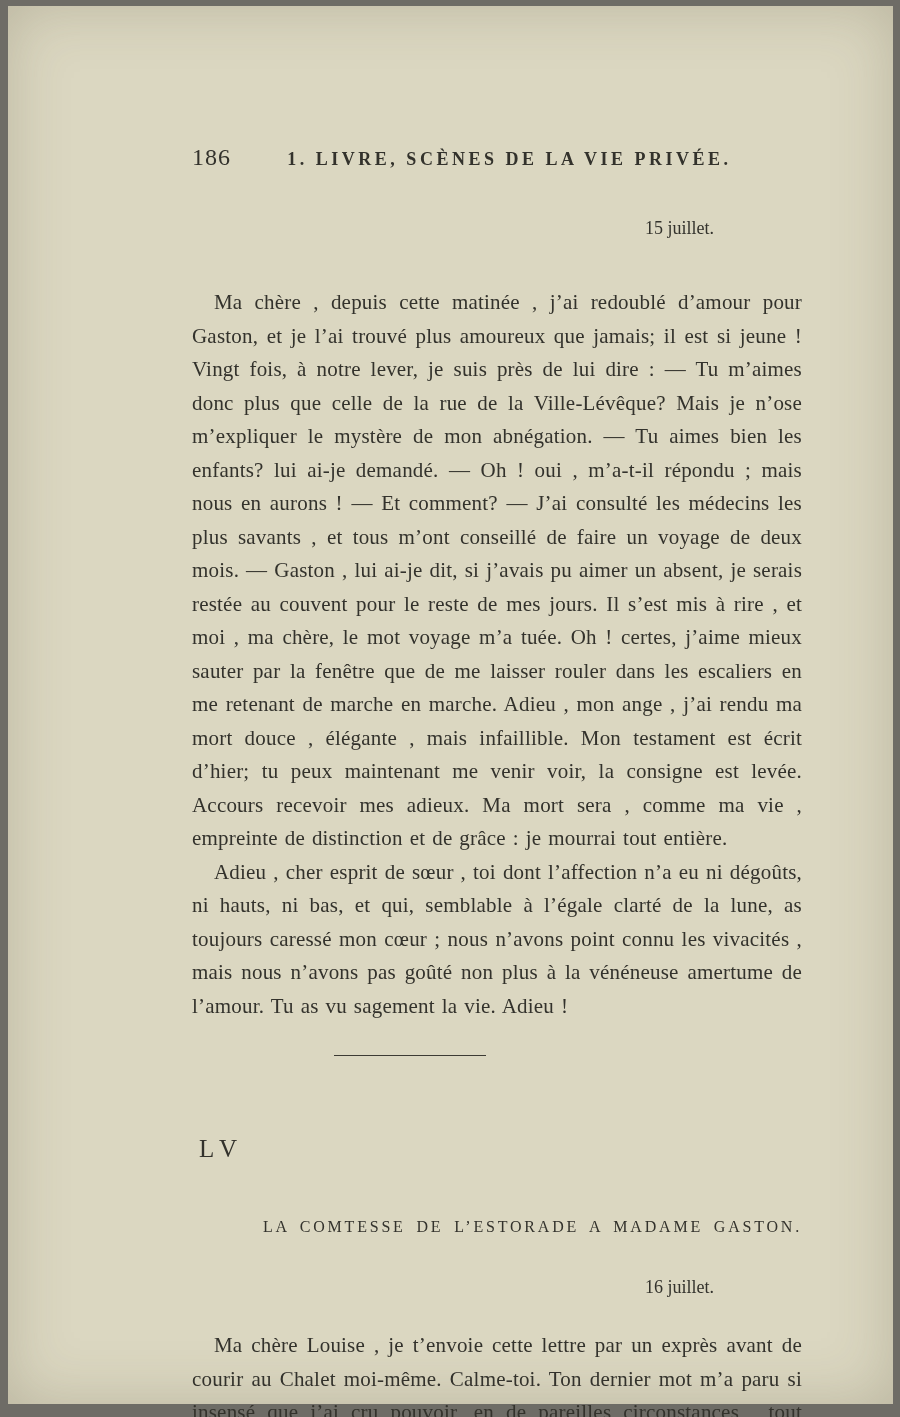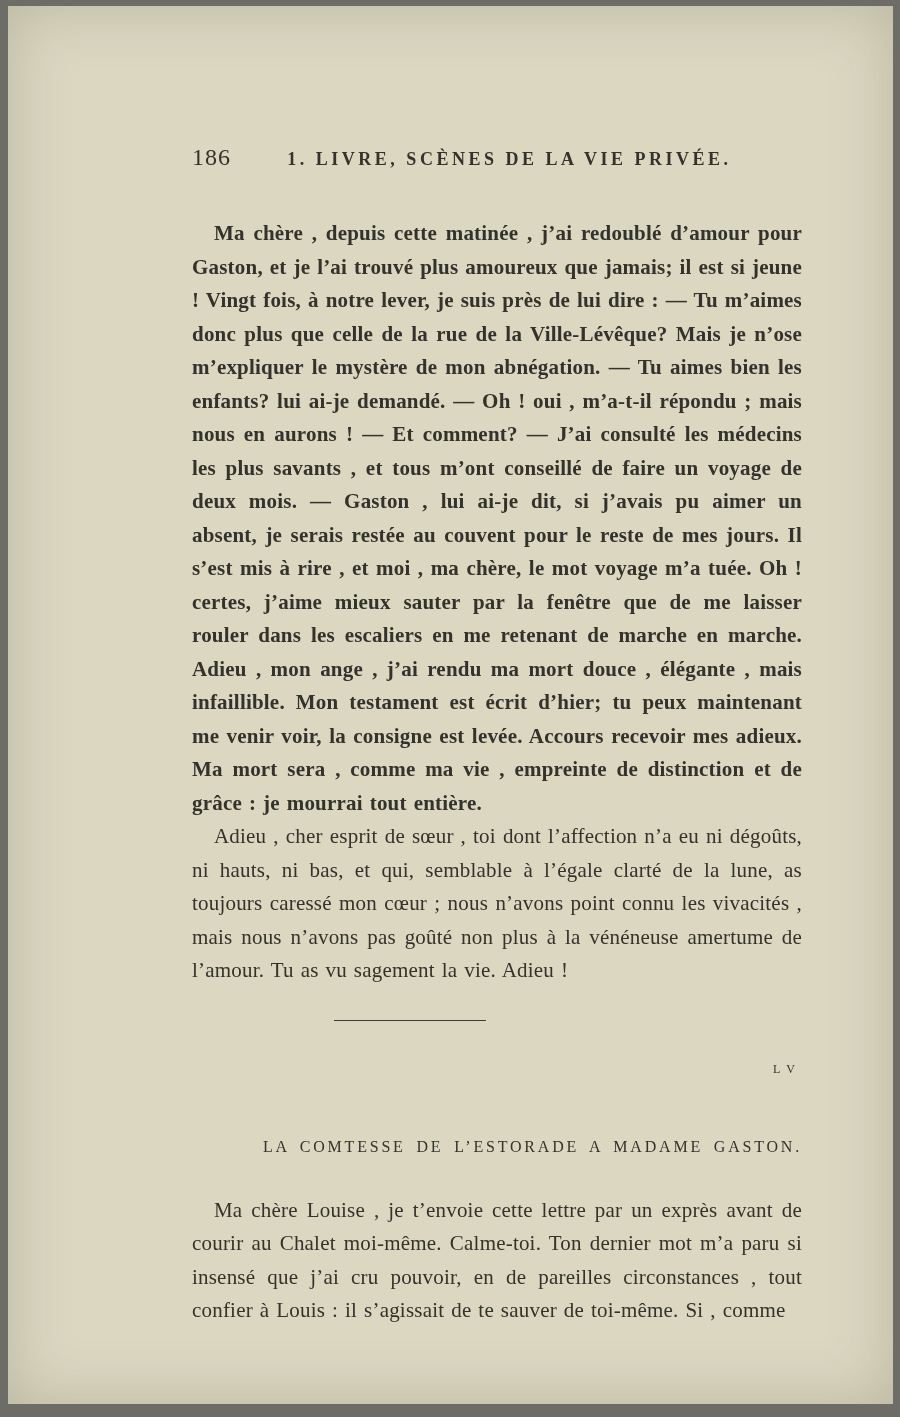--- a/index.html
+++ b/index.html
@@ -53,32 +53,32 @@
     font-size: 18px;
     margin: 45px 88px 0 0;
     line-height: 24px;
   }
   .content p {
     margin: 0;
     text-indent: 22px;
     letter-spacing: 0.2px;
     word-spacing: 1.5px;
   }
-  .content p.first { margin-top: 46px; font-weight: bold; }
+  .content p.first { margin-top: 46px; }
   .section-rule {
     border: none;
     border-top: 1.5px solid #3c3b34;
     width: 152px;
     margin: 32px 0 0 142px;
   }
   .section-number {
-    text-align: right;
-    font-size: 12px;
+    text-align: left;
+    font-size: 25px;
     letter-spacing: 7px;
-    margin-top: 32px;
+    margin-top: 76px;
     padding-left: 7px;
   }
   .section-title {
     text-align: right;
     font-size: 16px;
     letter-spacing: 2.8px;
     word-spacing: 4px;
     margin-top: 44px;
     white-space: nowrap;
   }
@@ -91,29 +91,31 @@
 <div class="scan">
   <div class="paper">
 
     <div class="running-head">
       <span class="pagenum">186</span>
       <span class="head-title">1. LIVRE, SCÈNES DE LA VIE PRIVÉE.</span>
     </div>
 
     <div class="content">
 
+      <div class="dateline">15 juillet.</div>
 
       <p class="first">Ma chère , depuis cette matinée , j’ai redoublé d’amour pour Gaston, et je l’ai trouvé plus amoureux que jamais; il est si jeune ! Vingt fois, à notre lever, je suis près de lui dire : — Tu m’aimes donc plus que celle de la rue de la Ville-Lévêque? Mais je n’ose m’expliquer le mystère de mon abnégation. — Tu aimes bien les enfants? lui ai-je demandé. — Oh ! oui , m’a-t-il répondu ; mais nous en aurons ! — Et comment? — J’ai consulté les médecins les plus savants , et tous m’ont conseillé de faire un voyage de deux mois. — Gaston , lui ai-je dit, si j’avais pu aimer un absent, je serais restée au couvent pour le reste de mes jours. Il s’est mis à rire , et moi , ma chère, le mot voyage m’a tuée. Oh ! certes, j’aime mieux sauter par la fenêtre que de me laisser rouler dans les escaliers en me retenant de marche en marche. Adieu , mon ange , j’ai rendu ma mort douce , élégante , mais infaillible. Mon testament est écrit d’hier; tu peux maintenant me venir voir, la consigne est levée. Accours recevoir mes adieux. Ma mort sera , comme ma vie , empreinte de distinction et de grâce : je mourrai tout entière.</p>
 
       <p>Adieu , cher esprit de sœur , toi dont l’affection n’a eu ni dégoûts, ni hauts, ni bas, et qui, semblable à l’égale clarté de la lune, as toujours caressé mon cœur ; nous n’avons point connu les vivacités , mais nous n’avons pas goûté non plus à la vénéneuse amertume de l’amour. Tu as vu sagement la vie. Adieu !</p>
 
       <hr class="section-rule">
 
       <div class="section-number">LV</div>
 
       <div class="section-title">LA COMTESSE DE L’ESTORADE A MADAME GASTON.</div>
 
+      <div class="dateline second">16 juillet.</div>
 
       <p class="opening">Ma chère Louise , je t’envoie cette lettre par un exprès avant de courir au Chalet moi-même. Calme-toi. Ton dernier mot m’a paru si insensé que j’ai cru pouvoir, en de pareilles circonstances , tout confier à Louis : il s’agissait de te sauver de toi-même. Si , comme</p>
 
     </div>
   </div>
 </div>
 
 </body></html>

